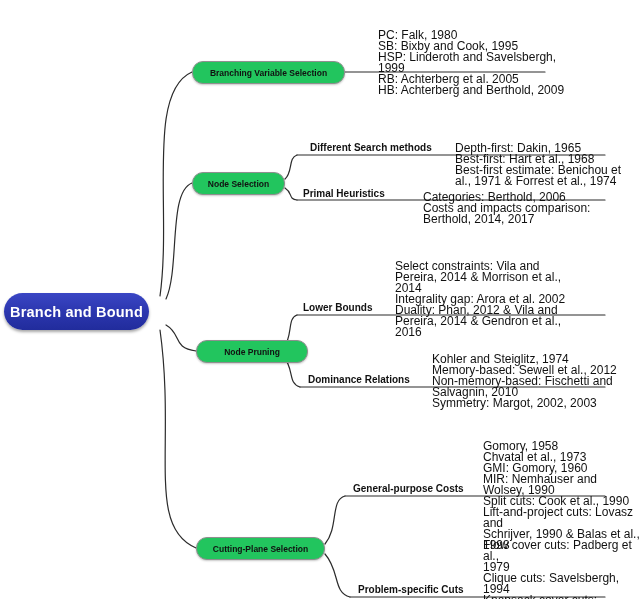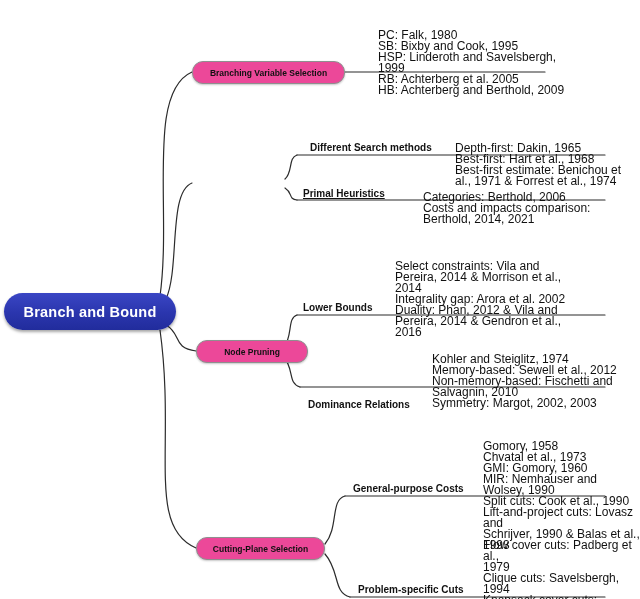--- a/index.html
+++ b/index.html
@@ -3,28 +3,28 @@
 <meta charset="utf-8">
 <style>
   html,body{margin:0;padding:0;background:#fff;}
   .canvas{
     position:relative;width:640px;height:599px;background:#ffffff;overflow:hidden;
     font-family:"Liberation Sans", sans-serif;color:#111;
   }
   svg.connectors{position:absolute;left:0;top:0;width:640px;height:599px;}
   svg.connectors path, svg.connectors line{stroke:#2b2b2b;stroke-width:1.2;fill:none;stroke-linecap:round;}
   .root-node{
-    position:absolute;left:4px;top:293px;width:172px;height:37px;
+    position:absolute;left:4px;top:293px;width:145px;height:37px;
     background:linear-gradient(180deg,#3a46c4 0%,#2a35ad 55%,#212c9c 100%);
     border-radius:19px;color:#fff;font-weight:bold;font-size:14.5px;
     display:flex;align-items:center;justify-content:center;letter-spacing:.2px;
     box-shadow:0 2px 3px rgba(0,0,0,.35);
   }
   .branch-box{
-    position:absolute;height:23px;background:#ec4899;border:1px solid #8f8f8f;border-radius:11px;
+    position:absolute;height:23px;background:#22c55e;border:1px solid #8f8f8f;border-radius:11px;
     display:flex;align-items:center;justify-content:center;
     font-weight:bold;font-size:8.5px;color:#111;box-sizing:border-box;
     box-shadow:0 1px 2px rgba(0,0,0,.22);white-space:nowrap;
   }
   .sublabel{position:absolute;font-weight:bold;font-size:10px;color:#111;white-space:nowrap;}
   .citations{position:absolute;font-size:12px;line-height:11px;color:#111;white-space:pre-line;margin-top:28px;}
 </style>
 </head>
 <body>
 
@@ -49,51 +49,52 @@
     <line x1="297" y1="200" x2="605" y2="200"></line>
     <line x1="297" y1="315" x2="605" y2="315"></line>
     <line x1="300" y1="387" x2="605" y2="387"></line>
     <line x1="345" y1="496" x2="605" y2="496"></line>
     <line x1="350" y1="597" x2="605" y2="597"></line>
   </svg>
 
   <div class="root-node">Branch and Bound</div>
 
   <div class="branch-box" style="left:192px;top:61px;width:153px;">Branching Variable Selection</div>
+  <div class="branch-box" style="left:192px;top:172px;width:93px;">Node Selection</div>
   <div class="branch-box" style="left:196px;top:340px;width:112px;">Node Pruning</div>
   <div class="branch-box" style="left:196px;top:537px;width:129px;">Cutting-Plane Selection</div>
 
   <div class="citations" style="left:378px;top:2px;">PC: Falk, 1980
 SB: Bixby and Cook, 1995
 HSP: Linderoth and Savelsbergh,
 1999
 RB: Achterberg et al. 2005
 HB: Achterberg and Berthold, 2009</div>
 
   <div class="sublabel" style="left:310px;top:142px;">Different Search methods</div>
   <div class="citations" style="left:455px;top:115px;">Depth-first: Dakin, 1965
 Best-first: Hart et al., 1968
 Best-first estimate: Benichou et
 al., 1971 &amp; Forrest et al., 1974</div>
 
-  <div class="sublabel" style="left:303px;top:188px;text-decoration:underline;">Primal Heuristics</div>
+  <div class="sublabel" style="left:303px;top:188px;">Primal Heuristics</div>
   <div class="citations" style="left:423px;top:164px;">Categories: Berthold, 2006
 Costs and impacts comparison:
-Berthold, 2014, 2021</div>
+Berthold, 2014, 2017</div>
 
   <div class="sublabel" style="left:303px;top:302px;text-align:right;">Lower Bounds</div>
   <div class="citations" style="left:395px;top:233px;">Select constraints: Vila and
 Pereira, 2014 &amp; Morrison et al.,
 2014
 Integrality gap: Arora et al. 2002
 Duality: Phan, 2012 &amp; Vila and
 Pereira, 2014 &amp; Gendron et al.,
 2016</div>
 
-  <div class="sublabel" style="left:308px;top:374px;margin-top:25px;">Dominance Relations</div>
+  <div class="sublabel" style="left:308px;top:374px;">Dominance Relations</div>
   <div class="citations" style="left:432px;top:326px;">Kohler and Steiglitz, 1974
 Memory-based: Sewell et al., 2012
 Non-memory-based: Fischetti and
 Salvagnin, 2010
 Symmetry: Margot, 2002, 2003</div>
 
   <div class="sublabel" style="left:353px;top:483px;">General-purpose Costs</div>
   <div class="citations" style="left:483px;top:413px;">Gomory, 1958
 Chvatal et al., 1973
 GMI: Gomory, 1960

